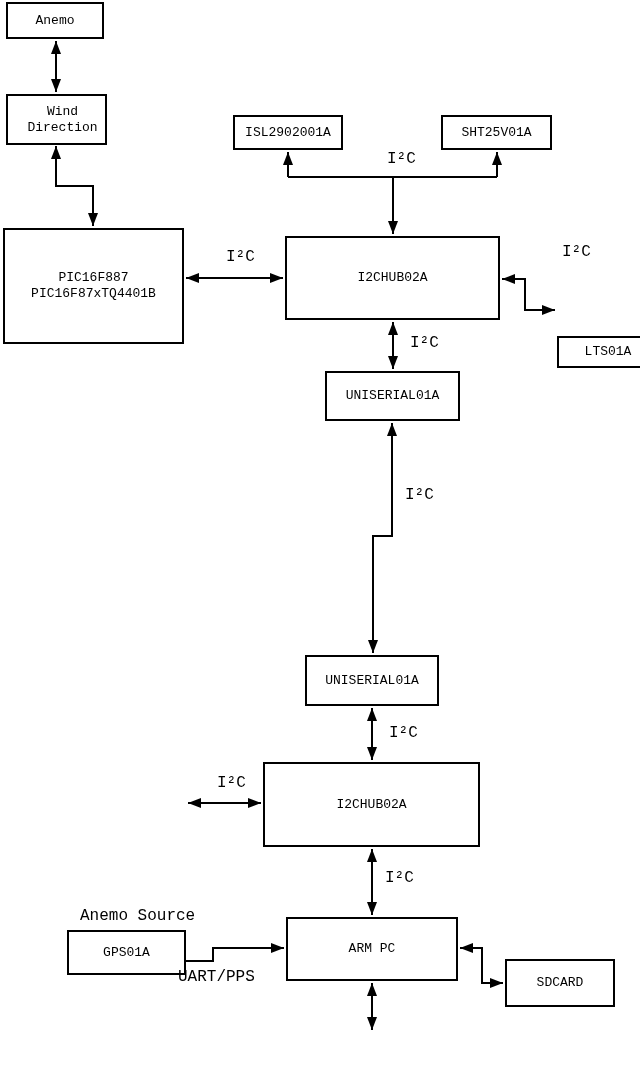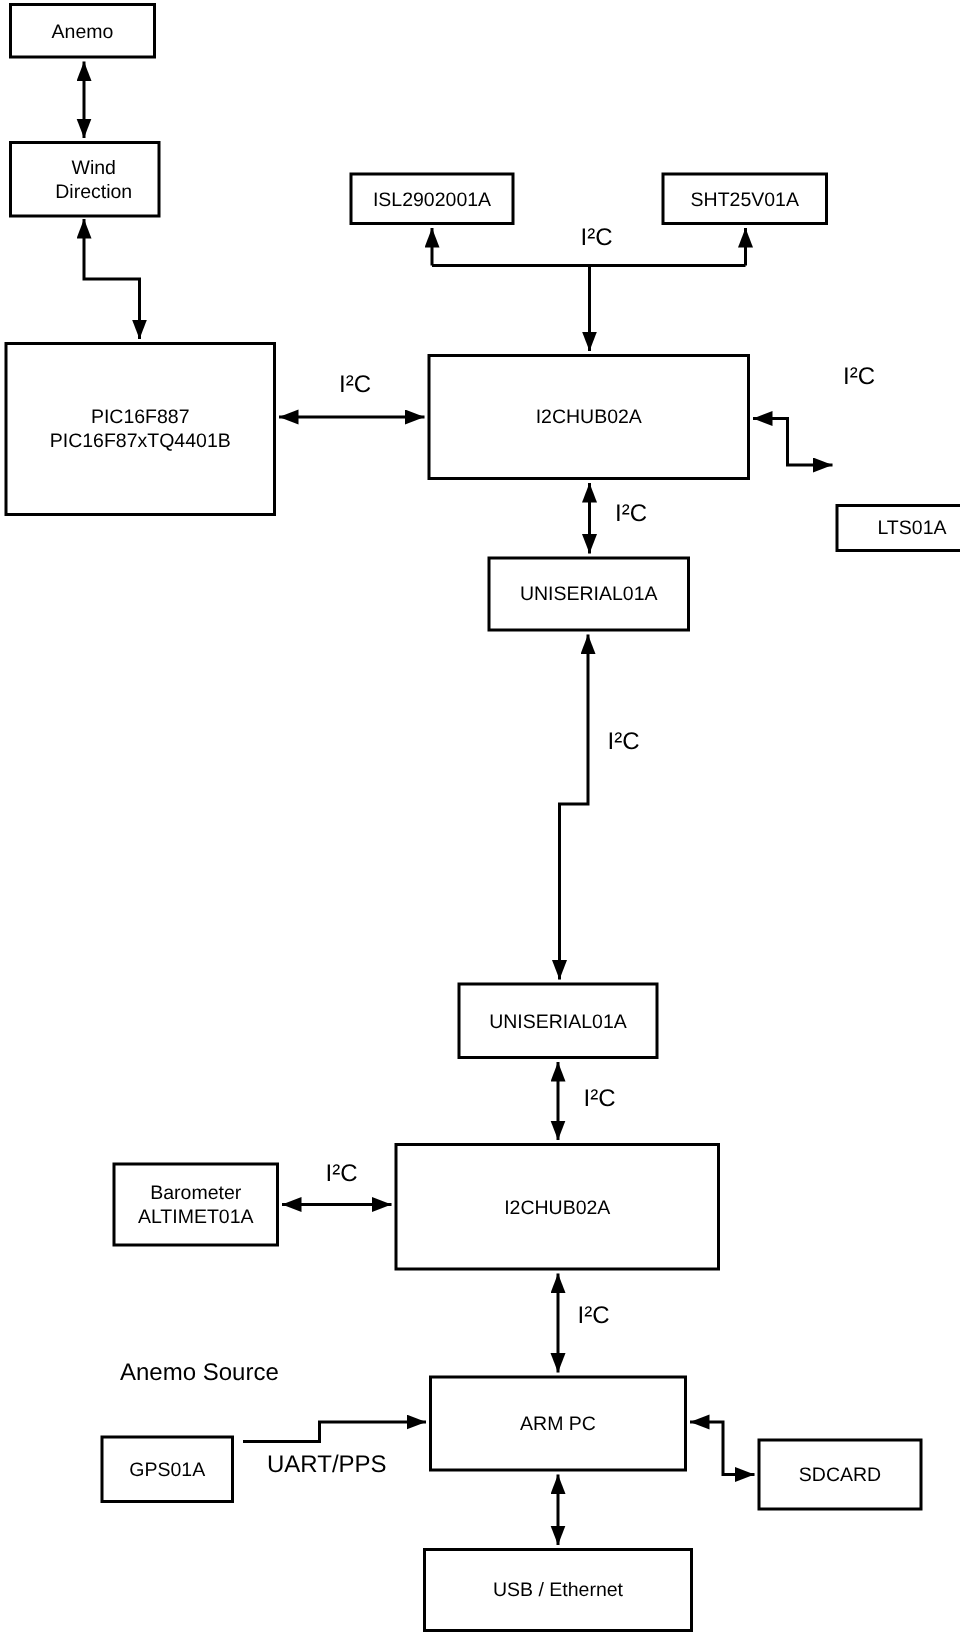--- a/index.html
+++ b/index.html
@@ -5,21 +5,21 @@
   html, body {
     margin: 0;
     padding: 0;
     background: #ffffff;
   }
   #canvas {
     position: relative;
     width: 640px;
     height: 1089px;
     background: #ffffff;
-    font-family: Liberation Sans, sans-serif;
+    font-family: Liberation Mono, monospace;
     color: #000000;
     overflow: hidden;
   }
   #edges {
     position: absolute;
     left: 0;
     top: 0;
     width: 640px;
     height: 1089px;
   }
@@ -47,21 +47,21 @@
   .n-wind  { left: 6px;   top: 94px;   width: 101px; height: 51px; padding-left: 12px; }
   .n-pic   { left: 3px;   top: 228px;  width: 181px; height: 116px; }
   .n-isl   { left: 233px; top: 115px;  width: 110px; height: 35px; }
   .n-sht   { left: 441px; top: 115px;  width: 111px; height: 35px; }
   .n-hub1  { left: 285px; top: 236px;  width: 215px; height: 84px; }
   .n-lts   { left: 557px; top: 312px;  width: 102px;  height: 32px; margin-top: 24px; }
   .n-uni1  { left: 325px; top: 371px;  width: 135px; height: 50px; }
   .n-uni2  { left: 305px; top: 655px;  width: 134px; height: 51px; }
   .n-hub2  { left: 263px; top: 762px;  width: 217px; height: 85px; }
   .n-baro  { left: 75px;  top: 775px;  width: 111px; height: 56px; }
-  .n-gps   { left: 67px;  top: 957px;  width: 89px;  height: 45px; }
+  .n-gps   { left: 67px;  top: 930px;  width: 119px;  height: 45px; }
   .n-arm   { left: 286px; top: 917px;  width: 172px; height: 64px; text-align: center; }
   .n-sd    { left: 505px; top: 959px;  width: 110px; height: 48px; }
   .n-usb   { left: 282px; top: 1032px; width: 180px; height: 56px; }
   
   .l-i2c-pic      { left: 226px; top: 250px; }
   .l-i2c-top      { left: 387px; top: 152px; }
   .l-i2c-lts      { left: 562px; top: 245px; }
   .l-i2c-hub1uni1 { left: 410px; top: 336px; }
   .l-i2c-long     { left: 405px; top: 488px; }
   .l-i2c-uni2hub2 { left: 389px; top: 726px; }
@@ -113,26 +113,23 @@
 Direction</div>
   <div class="node n-pic">PIC16F887
 PIC16F87xTQ4401B</div>
   <div class="node n-isl">ISL2902001A</div>
   <div class="node n-sht">SHT25V01A</div>
   <div class="node n-hub1">I2CHUB02A</div>
   <div class="node n-lts">LTS01A</div>
   <div class="node n-uni1">UNISERIAL01A</div>
   <div class="node n-uni2">UNISERIAL01A</div>
   <div class="node n-hub2">I2CHUB02A</div>
-  <div class="node n-baro">Barometer
-ALTIMET01A</div>
   <div class="node n-gps">GPS01A</div>
   <div class="node n-arm">ARM PC</div>
   <div class="node n-sd">SDCARD</div>
-  <div class="node n-usb">USB / Ethernet</div>
 
   <span class="elabel l-i2c-pic">I²C</span>
   <span class="elabel l-i2c-top">I²C</span>
   <span class="elabel l-i2c-lts">I²C</span>
   <span class="elabel l-i2c-hub1uni1">I²C</span>
   <span class="elabel l-i2c-long">I²C</span>
   <span class="elabel l-i2c-uni2hub2">I²C</span>
   <span class="elabel l-i2c-baro">I²C</span>
   <span class="elabel l-i2c-hub2arm">I²C</span>
   <span class="elabel l-time">Anemo Source</span>

